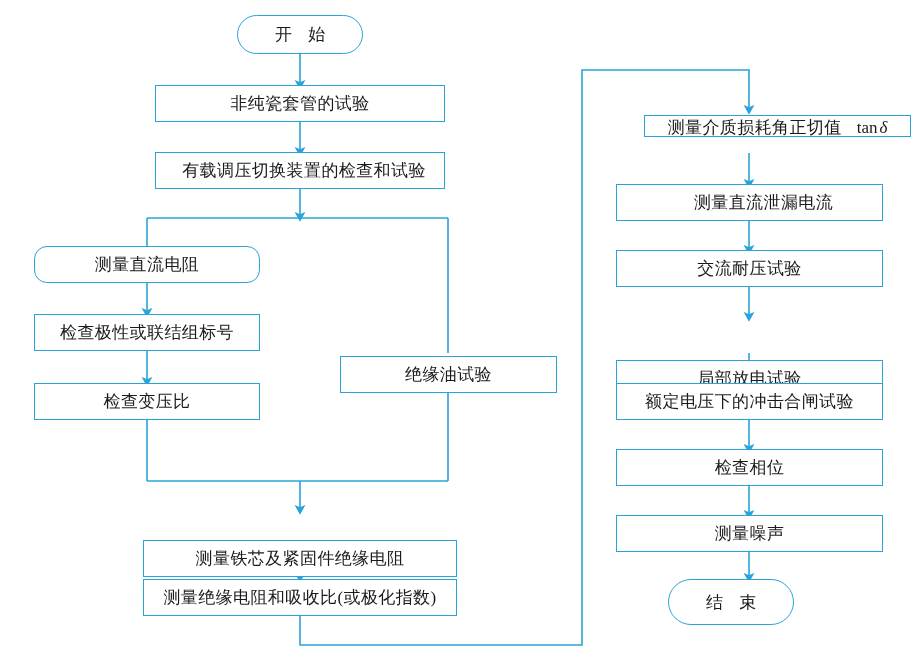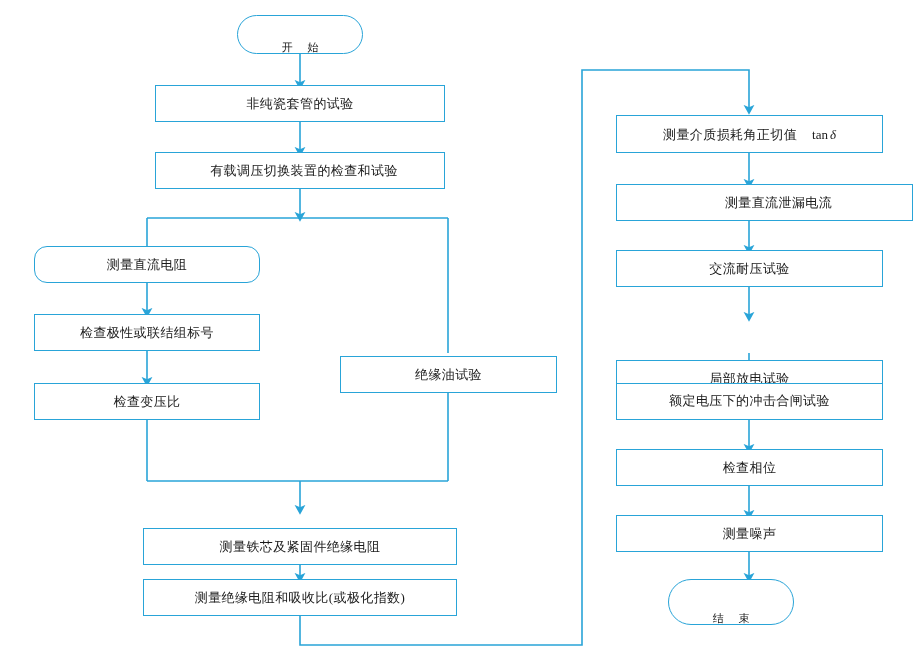--- a/index.html
+++ b/index.html
@@ -28,32 +28,31 @@
   }
   .node {
     position: absolute;
     box-sizing: border-box;
     background: #ffffff;
     border: 1.6px solid #29a4d8;
     display: flex;
     align-items: center;
     justify-content: center;
     color: #1a1a1a;
-    font-size: 13px;
+    font-size: 17px;
     line-height: 1;
     letter-spacing: 0.4px;
     white-space: nowrap;
     z-index: 2;
   }
   .node.terminator {
     border-radius: 999px;
     letter-spacing: 6px;
     text-indent: 6px;
-    font-size: 11px;
-    align-items: flex-end;
+    font-size: 17px;
   }
   .node .math {
     font-family: "Liberation Serif", "DejaVu Serif", serif;
     letter-spacing: 0;
     padding-left: 5px;
     margin-left: 10px;
   }
   .node .math .var {
     font-style: italic;
     padding-left: 2px;
@@ -131,46 +130,46 @@
   </div>
 
   <div class="node" style="left:34px; top:383px; width:226px; height:37px;">
     <span>检查变压比</span>
   </div>
 
   <div class="node" style="left:340px; top:356px; width:217px; height:37px;">
     <span>绝缘油试验</span>
   </div>
 
-  <div class="node" style="left:143px; top:528px; width:314px; height:37px;">
+  <div class="node" style="left:143px; top:540px; width:314px; height:37px;">
     <span>测量铁芯及紧固件绝缘电阻</span>
   </div>
 
   <div class="node" style="left:143px; top:579px; width:314px; height:37px;">
     <span>测量绝缘电阻和吸收比(或极化指数)</span>
   </div>
 
-  <div class="node" style="left:616px; top:115px; width:267px; height:38px;">
+  <div class="node" style="left:644px; top:115px; width:267px; height:22px;align-items:flex-end;">
     <span>测量介质损耗角正切值</span>
       <span class="math"><span>tan</span><span class="var">δ</span></span>
   </div>
 
-  <div class="node" style="left:616px; top:184px; width:297px; height:37px;padding-left:28px;">
+  <div class="node" style="left:616px; top:184px; width:267px; height:37px;padding-left:28px;">
     <span>测量直流泄漏电流</span>
   </div>
 
   <div class="node" style="left:616px; top:250px; width:267px; height:37px;">
     <span>交流耐压试验</span>
   </div>
 
   <div class="node" style="left:616px; top:317px; width:267px; height:37px;margin-top:43px;">
     <span>局部放电试验</span>
   </div>
 
-  <div class="node" style="left:616px; top:383px; width:267px; height:37px;font-family:Liberation Mono, monospace;">
+  <div class="node" style="left:616px; top:383px; width:267px; height:37px;">
     <span>额定电压下的冲击合闸试验</span>
   </div>
 
   <div class="node" style="left:616px; top:515px; width:267px; height:37px;">
     <span>测量噪声</span>
   </div>
 
   <div class="node" style="left:616px; top:449px; width:267px; height:37px;">
     <span>检查相位</span>
   </div>

